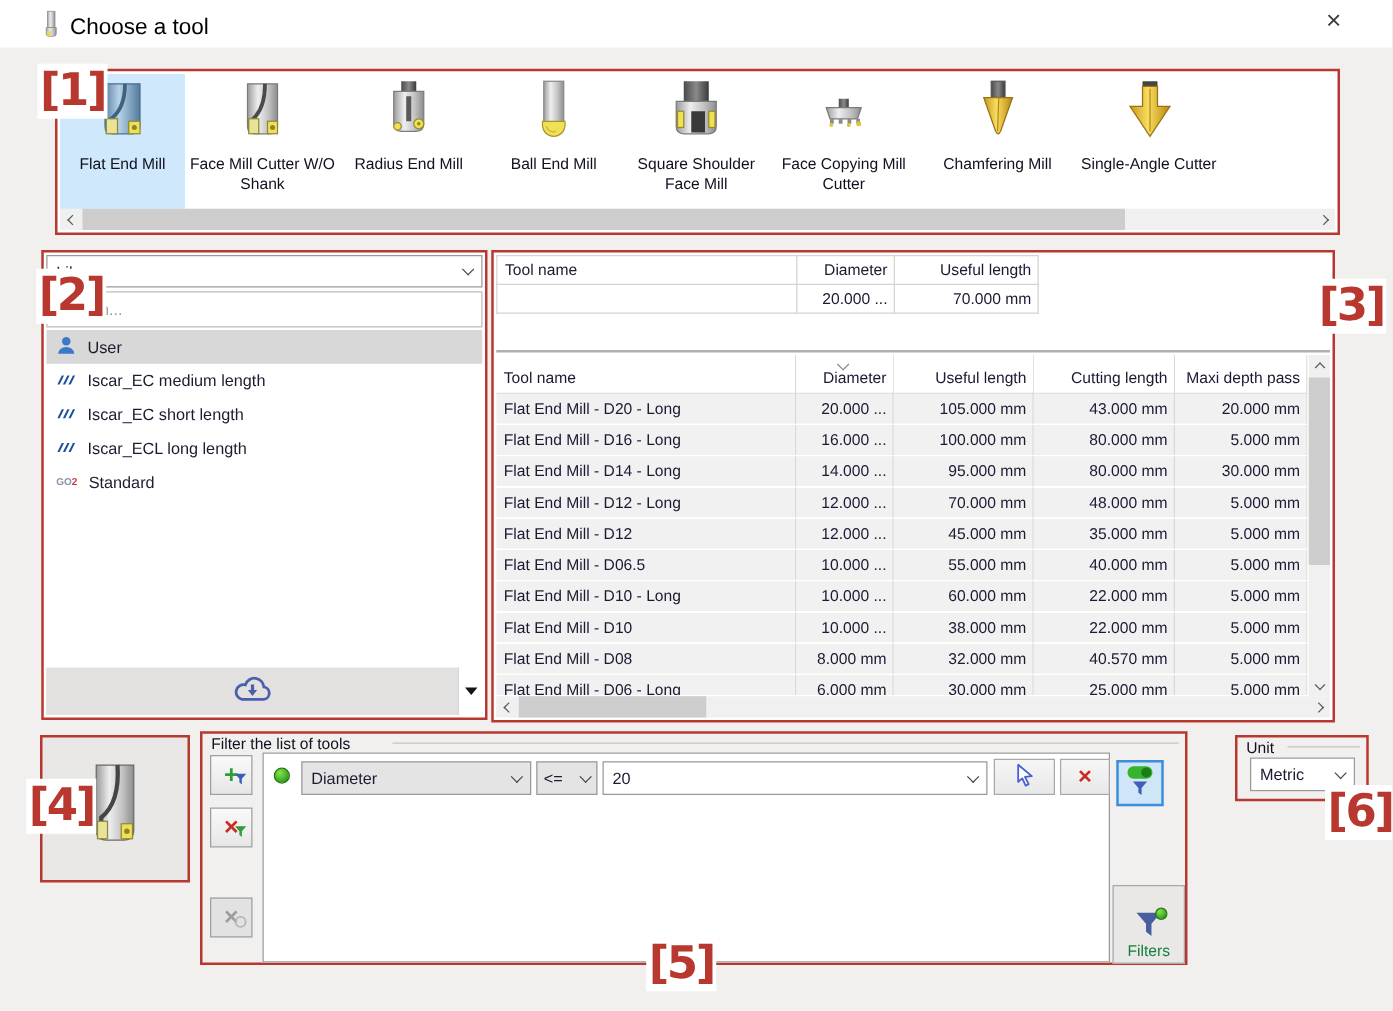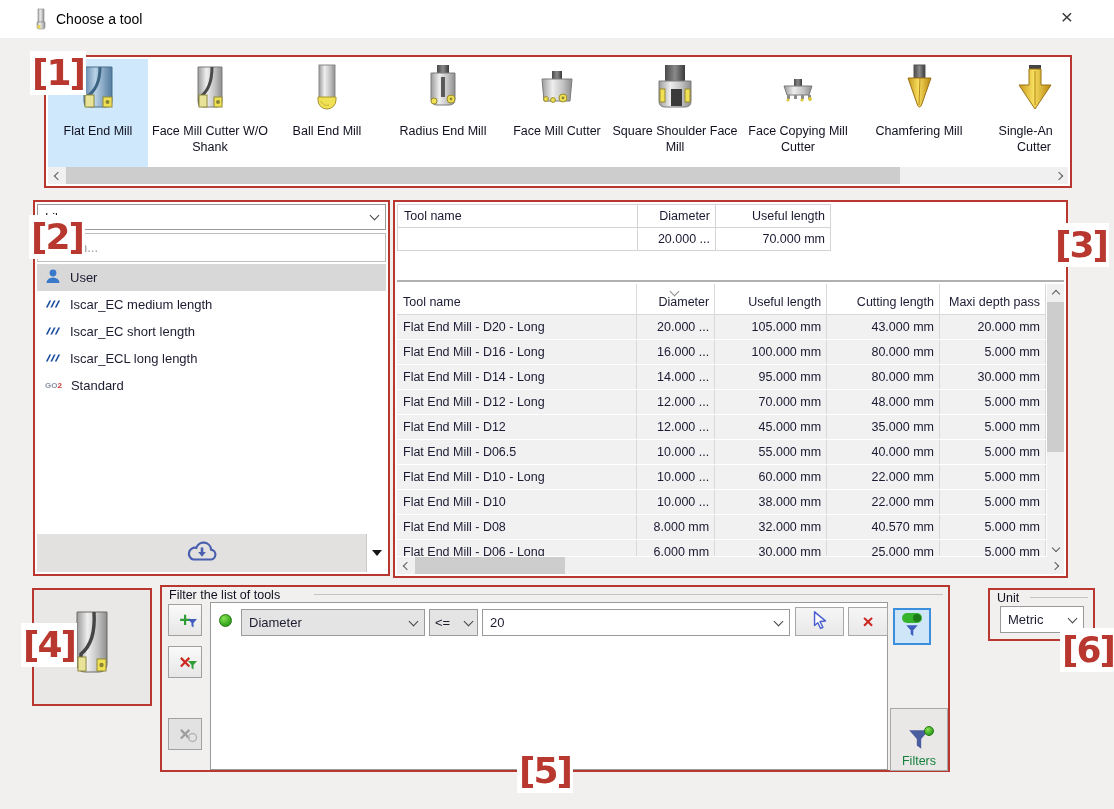--- a/index.html
+++ b/index.html
@@ -2,21 +2,21 @@
 <html><head>
 <meta charset="utf-8">
 <style>
   *{margin:0;padding:0;box-sizing:border-box;}
   html,body{background:#e8e8e8;}
   .screen{position:relative;width:1114px;height:809px;background:#f1f0ef;overflow:hidden;
           font-family:"Liberation Sans",sans-serif;font-size:13px;color:#1c1c30;}
   
   .titlebar{position:absolute;left:0;top:0;right:0;height:38px;background:#fff;}
   .title-icon{position:absolute;left:33px;top:8px;}
-  .title-text{position:absolute;left:56px;top:11px;font-size:14px;color:#000;}
+  .title-text{position:absolute;left:56px;top:11px;font-size:18px;color:#000;}
   .close-btn{position:absolute;left:1038px;top:0;width:58px;height:34px;display:flex;
              align-items:center;justify-content:center;font-size:21px;color:#3a3a3a;cursor:default;}
   
   .redbox{position:absolute;border:2px solid #b8372e;}
   .ann{position:absolute;color:#b8372e;background:#fff;font-weight:700;font-size:36px;line-height:44px;
        padding:0 2px;font-family:"DejaVu Sans",sans-serif;letter-spacing:-2px;z-index:30;}
   
   #box1{left:44px;top:55px;width:1028px;height:133px;background:#fff;}
   .tb-strip{position:absolute;left:2px;top:2px;right:18px;height:110px;display:flex;overflow:hidden;}
   .tb-item{flex:0 0 auto;display:flex;flex-direction:column;align-items:center;padding-top:4px;}
@@ -187,47 +187,36 @@
               <path d="M16 4 h24 v34 q0 6 -6 6 h-12 q-6 0 -6 -6 Z" fill="url(#gmet)" stroke="#7a7a7a"></path>
               <path d="M30 4 q0 22 -12 30 l0 9" fill="none" stroke="#4a4a4a" stroke-width="3"></path>
               <rect x="17" y="32" width="8" height="12" fill="#e9e39a" stroke="#8f8a3a"></rect>
               <rect x="32" y="34" width="8" height="10" fill="#f0e054" stroke="#8f8a3a"></rect>
               <circle cx="36" cy="39" r="2" fill="#8a8435"></circle>
             </svg></span>
         <span class="tb-cap">Face Mill Cutter W/O Shank</span>
       </div>
       <div class="tb-item">
         <span><svg width="56" height="56" viewBox="0 0 56 56">
-              <rect x="20" y="2" width="16" height="34" fill="url(#gmet)" stroke="#8a8a8a"></rect>
-              <path d="M19 34 h18 v3 a9 9 0 0 1 -18 0 Z" fill="#f0e054" stroke="#a8962a"></path>
-              <path d="M22 38 a6 6 0 0 0 8 4" fill="none" stroke="#c9b83a"></path>
-            </svg></span>
-        <span class="tb-cap">Ball End Mill</span>
-      </div>
-      <div class="tb-item">
-        <span><svg width="56" height="56" viewBox="0 0 56 56">
               <rect x="22" y="2" width="12" height="8" fill="url(#gdark)"></rect>
               <path d="M16 10 h24 v26 q0 6 -6 6 h-12 q-6 0 -6 -6 Z" fill="url(#gmet)" stroke="#7d7d7d"></path>
               <rect x="26" y="14" width="4" height="20" fill="#5a5a5a"></rect>
               <circle cx="36" cy="36" r="4" fill="#f0e054" stroke="#998c2e"></circle>
               <circle cx="36" cy="36" r="1.4" fill="#8a8435"></circle>
               <circle cx="19" cy="38" r="3" fill="#f0e054" stroke="#998c2e"></circle>
             </svg></span>
         <span class="tb-cap">Radius End Mill</span>
       </div>
       <div class="tb-item">
         <span><svg width="56" height="56" viewBox="0 0 56 56">
-              <rect x="23" y="8" width="10" height="8" fill="url(#gdark)"></rect>
-              <path d="M13 16 h30 l-2 22 h-26 Z" fill="url(#gmet)" stroke="#7d7d7d"></path>
-              <circle cx="17" cy="36" r="2.4" fill="#f0e054" stroke="#998c2e"></circle>
-              <circle cx="24" cy="37" r="2.4" fill="#f0e054" stroke="#998c2e"></circle>
-              <circle cx="34" cy="35" r="4" fill="#f0e054" stroke="#998c2e"></circle>
-              <circle cx="34" cy="35" r="1.4" fill="#8a8435"></circle>
-            </svg></span>
-        <span class="tb-cap">Face Mill Cutter</span>
+              <rect x="20" y="2" width="16" height="34" fill="url(#gmet)" stroke="#8a8a8a"></rect>
+              <path d="M19 34 h18 v3 a9 9 0 0 1 -18 0 Z" fill="#f0e054" stroke="#a8962a"></path>
+              <path d="M22 38 a6 6 0 0 0 8 4" fill="none" stroke="#c9b83a"></path>
+            </svg></span>
+        <span class="tb-cap">Ball End Mill</span>
       </div>
       <div class="tb-item">
         <span><svg width="56" height="56" viewBox="0 0 56 56">
               <rect x="18" y="2" width="20" height="16" fill="url(#gdark)"></rect>
               <path d="M12 18 h32 v20 q0 6 -6 6 h-20 q-6 0 -6 -6 Z" fill="url(#gmet)" stroke="#7a7a7a"></path>
               <rect x="24" y="26" width="11" height="17" fill="#3a3a3a"></rect>
               <rect x="13" y="26" width="5" height="13" fill="#f0e054" stroke="#998c2e"></rect>
               <rect x="38" y="26" width="5" height="13" fill="#f0e054" stroke="#998c2e"></rect>
             </svg></span>
         <span class="tb-cap">Square Shoulder Face Mill</span>

